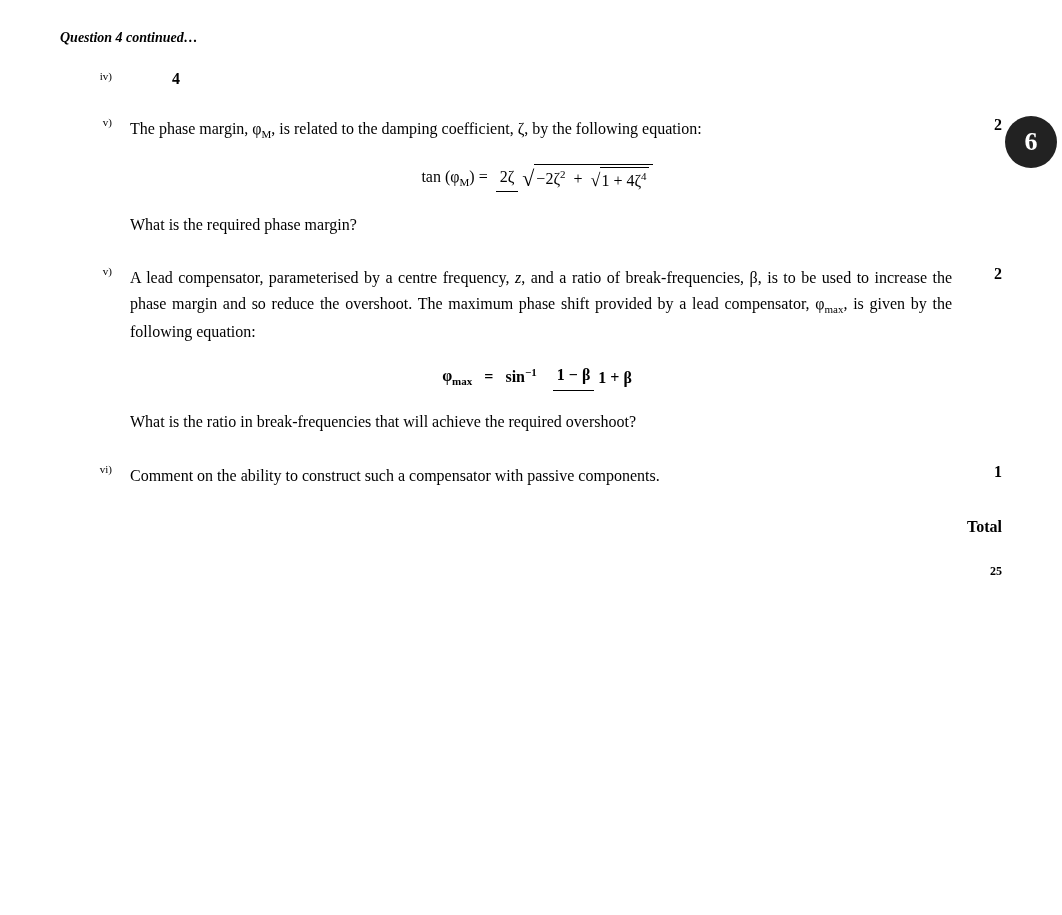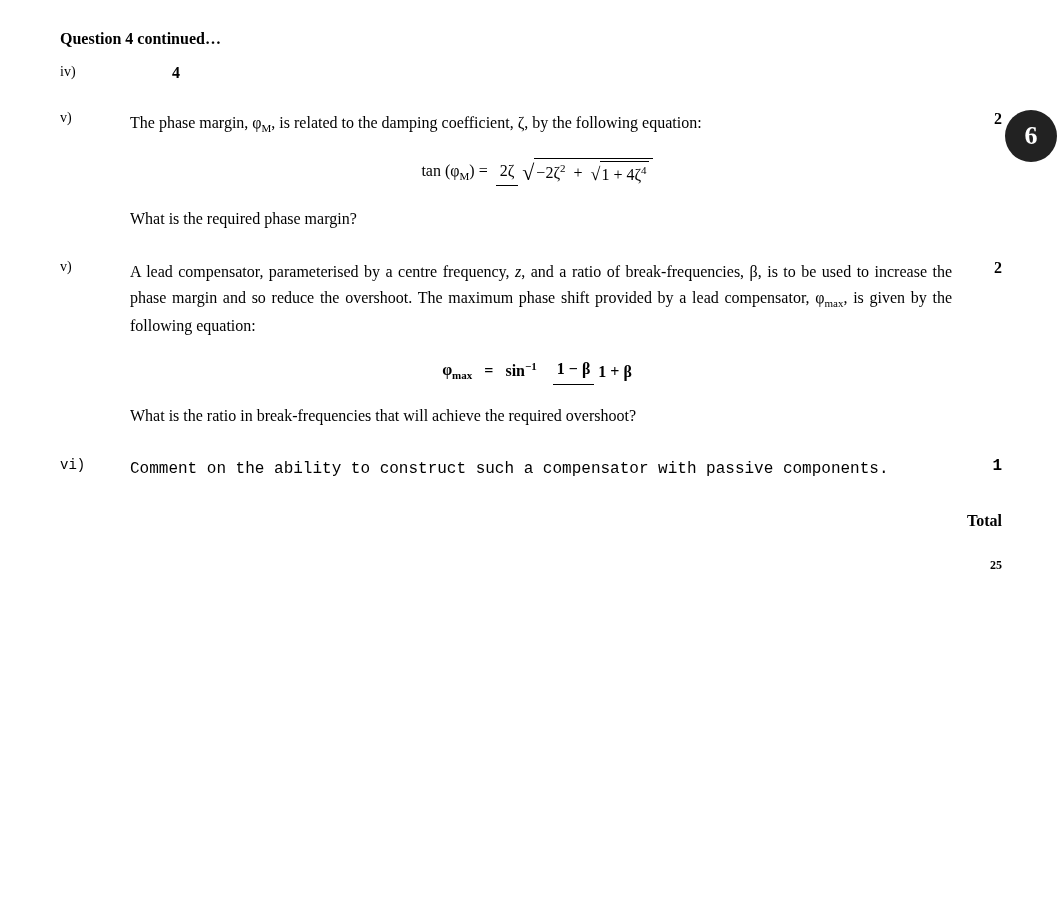--- a/index.html
+++ b/index.html
@@ -12,36 +12,37 @@
       width: 1062px;
       min-height: 915px;
       background: #fff;
       font-family: "Times New Roman", Times, serif;
       font-size: 16px;
       color: #000;
       padding: 30px 60px 30px 60px;
     }
 
     .page-title {
-      font-weight: bold;
-      font-size: 16px;
-      margin-bottom: 16px;
+      font-style: italic;
+      font-weight: bold;
+      font-size: 14px;
+      margin-bottom: 24px;
     }
 
     .question-block {
       display: flex;
       margin-bottom: 28px;
       position: relative;
     }
 
     .question-label {
       min-width: 70px;
-      text-align: left;
+      text-align: right;
       padding-right: 18px;
-      font-size: 14px;
+      font-size: 11px;
       padding-top: 0px;
     }
 
     .question-content {
       flex: 1;
       text-align: justify;
       line-height: 1.6;
     }
 
     .marks {
@@ -229,21 +230,21 @@
           <span class="denominator">1 + β</span>
         </span>
       </span>
     </div>
 
     <span>What is the ratio in break-frequencies that will achieve the required overshoot?</span>
   </div>
   <div class="marks">2</div>
 </div>
 
-<div class="question-block" style="margin-top: 20px; font-family: Liberation Mono, monospace;">
+<div class="question-block" style="margin-top: 20px;">
   <div class="question-label">vi)</div>
   <div class="question-content">
     <span>Comment on the ability to construct such a compensator with passive components.</span>
   </div>
   <div class="marks">1</div>
 </div>
 
 <div class="total-row" style="margin-top: 30px; margin-right: 0px; display:flex; flex-direction:column; align-items:flex-end; padding-right: 0px; gap: 28px;">
   <span class="total-label">Total</span>
   <span class="total-value">25</span>

